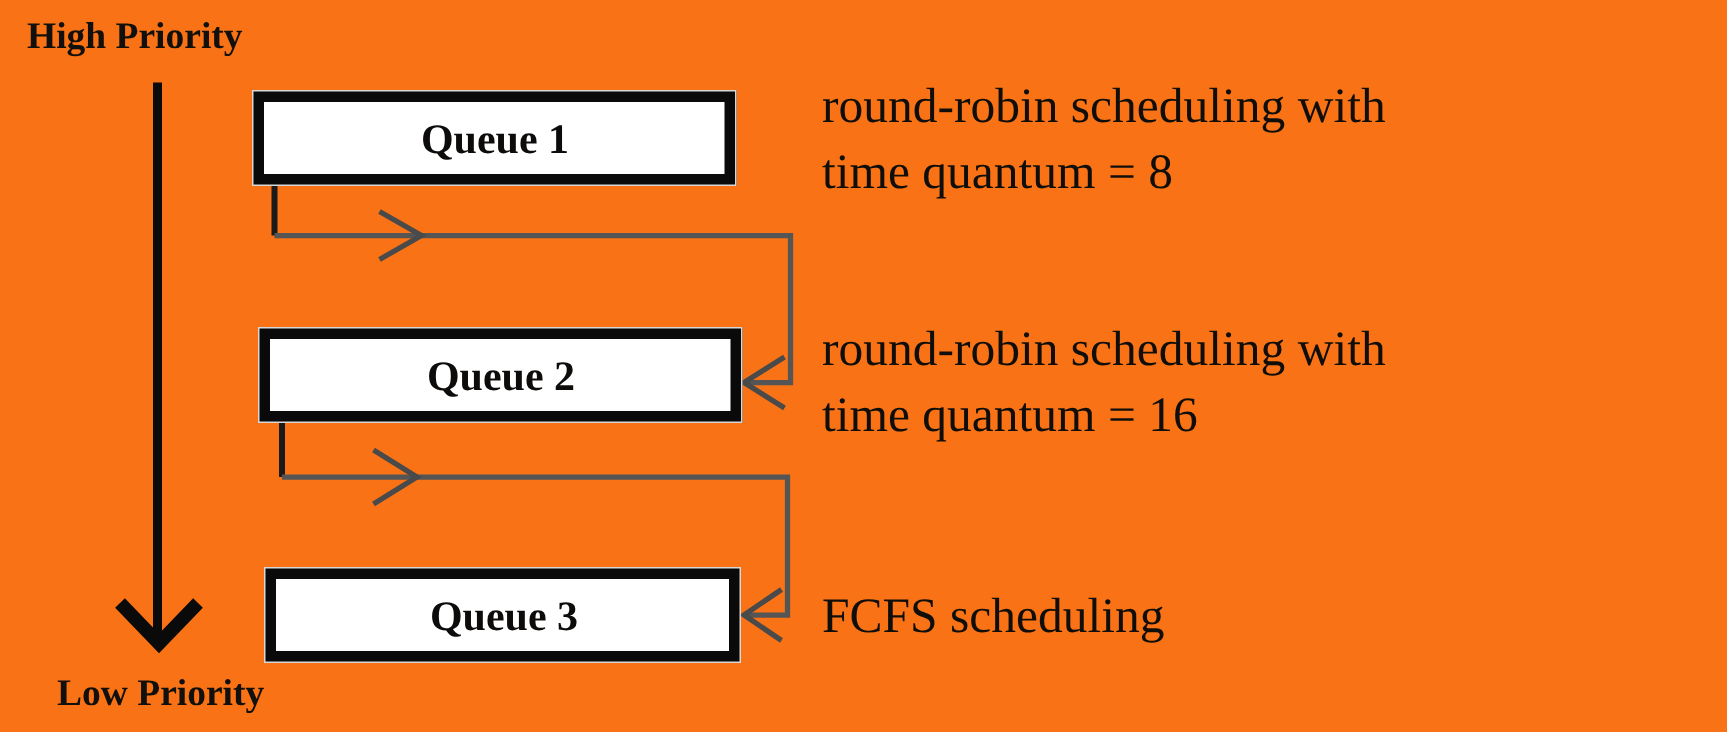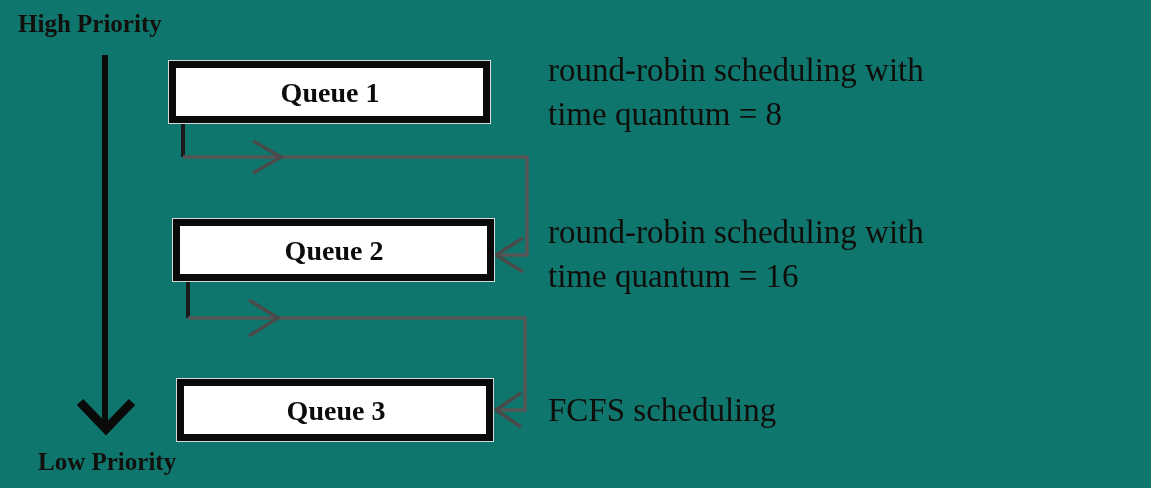--- a/index.html
+++ b/index.html
@@ -7,21 +7,21 @@
     padding: 0;
     background: #ffffff;
   }
   body {
     font-family: "Liberation Serif", "DejaVu Serif", serif;
   }
   #canvas {
     position: relative;
     width: 1151px;
     height: 488px;
-    background: #0f766e;
+    background: #f97316;
     overflow: hidden;
   }
   #diagram-svg {
     position: absolute;
     top: 0;
     left: 0;
     width: 1151px;
     height: 488px;
   }
   .priority-label {

